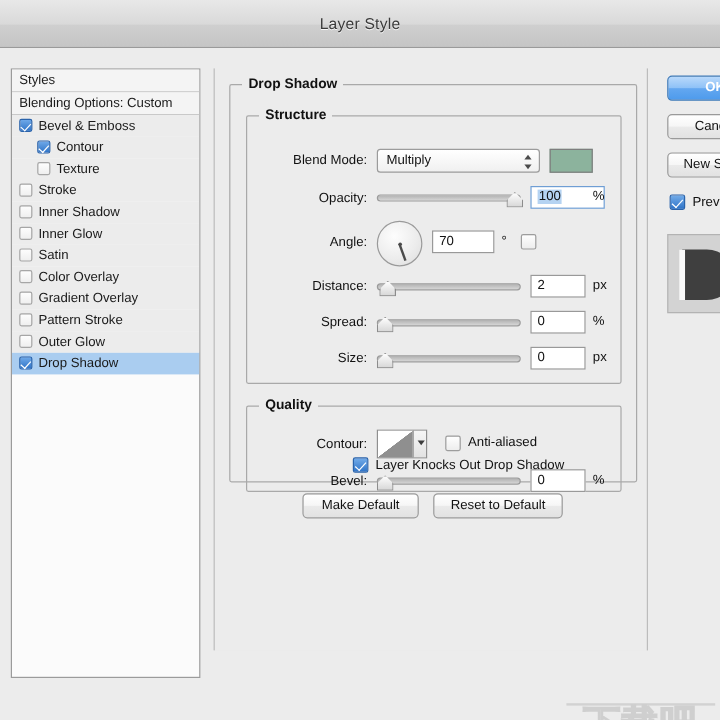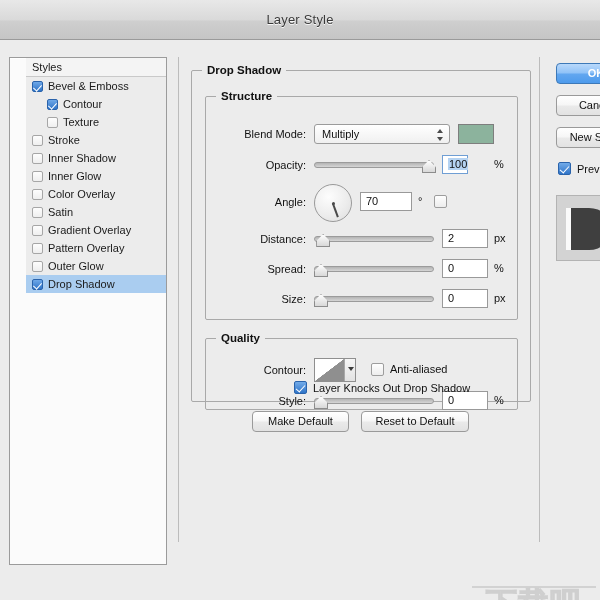--- a/index.html
+++ b/index.html
@@ -53,21 +53,20 @@
 
   
   #styles-panel {
     position: absolute;
     left: 9px; top: 16px;
     width: 158px; height: 508px;
     background: #fbfbfb;
     border: 1px solid #9b9b9b;
     box-sizing: border-box;
     box-shadow: inset 0 1px 0 #fff;
-    padding-left: 16px;
   }
   .style-row {
     position: relative;
     height: 19px;
     line-height: 19px;
     padding-left: 6px;
     border-bottom: 1px solid #c9c9c9;
     background: #f4f4f4;
     font-size: 11px;
     white-space: nowrap;
@@ -415,31 +414,34 @@
   <div id="titlebar">
     <div id="title-text">Layer Style</div>
   </div>
 
   <div id="body-area">
 
     <div id="styles-panel">
       <div class="style-row header-first">
         <span class="style-label">Styles</span>
       </div>
+      <div class="style-row plain">
+        <span class="style-label">Blending Options: Custom</span>
+      </div>
       <div id="styles-items">
           <div class="style-row item"><span class="cb on"></span><span class="style-label">Bevel &amp; Emboss</span></div>
           <div class="style-row item indent"><span class="cb on"></span><span class="style-label">Contour</span></div>
           <div class="style-row item indent"><span class="cb off"></span><span class="style-label">Texture</span></div>
           <div class="style-row item"><span class="cb off"></span><span class="style-label">Stroke</span></div>
           <div class="style-row item"><span class="cb off"></span><span class="style-label">Inner Shadow</span></div>
           <div class="style-row item"><span class="cb off"></span><span class="style-label">Inner Glow</span></div>
+          <div class="style-row item"><span class="cb off"></span><span class="style-label">Satin</span></div>
           <div class="style-row item"><span class="cb off"></span><span class="style-label">Color Overlay</span></div>
-          <div class="style-row item"><span class="cb off"></span><span class="style-label">Satin</span></div>
           <div class="style-row item"><span class="cb off"></span><span class="style-label">Gradient Overlay</span></div>
-          <div class="style-row item"><span class="cb off"></span><span class="style-label">Pattern Overlay</span></div>
+          <div class="style-row item"><span class="cb off"></span><span class="style-label">Pattern Stroke</span></div>
           <div class="style-row item"><span class="cb off"></span><span class="style-label">Outer Glow</span></div>
           <div class="style-row item selected"><span class="cb on"></span><span class="style-label">Drop Shadow</span></div>
         </div>
     </div>
 
     <div id="main-panel">
 
       <fieldset class="grp" id="grp-dropshadow">
         <legend>Drop Shadow</legend>
 
@@ -451,21 +453,21 @@
             <span>Multiply</span>
             <span class="arrows"></span>
           </div>
           <div class="swatch" id="blend-color-swatch" style="left: 252px; top: 22px; width: 36px; height: 20px; background: rgb(140, 179, 157);"></div>
 
           <div class="lbl" style="left:4px; top:53px; width:96px;text-align:right;">Opacity:</div>
           <div class="slider" id="opacity-slider" style="left:108px; top:55px; width:120px;">
             <div class="track"></div>
             <div class="thumb" style="left: 108px;"></div>
           </div>
-          <div class="numfield sel" style="left:236px; top:53px; width:26px;">
+          <div class="numfield sel" style="left:236px; top:53px; width:62px;">
             <span class="selcontent">100</span>
           </div>
           <div class="unit" style="left:288px; top:53px;">%</div>
 
           <div class="lbl" style="left:4px; top:90px; width:96px;">Angle:</div>
           <div class="dial" id="angle-dial" style="left:108px; top:82px;">
             <div class="needle" id="angle-needle" style="transform: translate(-50%, -100%) rotate(160deg);"></div>
             <div class="hub"></div>
           </div>
           <div class="numfield" style="left:154px; top:90px; width:52px;">
@@ -509,21 +511,21 @@
           <legend>Quality</legend>
 
           <div class="lbl" style="left:4px; top:16px; width:96px;">Contour:</div>
           <div class="contourbox" style="left:108px; top:14px;">
             <div class="swatchimg"></div>
             <div class="cdrop"></div>
           </div>
           <div class="chk off" style="left:165px; top:19px;"></div>
           <div class="chklabel" style="left:184px; top:19px;">Anti-aliased</div>
 
-          <div class="lbl" style="left:4px; top:47px; width:96px;">Style:</div>
+          <div class="lbl" style="left:4px; top:47px; width:96px;">Bevel:</div>
           <div class="slider" id="noise-slider" style="left:108px; top:49px; width:120px;">
             <div class="track"></div>
             <div class="thumb" style="left: 0px;"></div>
           </div>
           <div class="numfield" style="left:236px; top:47px; width:46px;">
             <span>0</span>
           </div>
           <div class="unit" style="left:288px; top:47px;">%</div>
         </fieldset>
 

